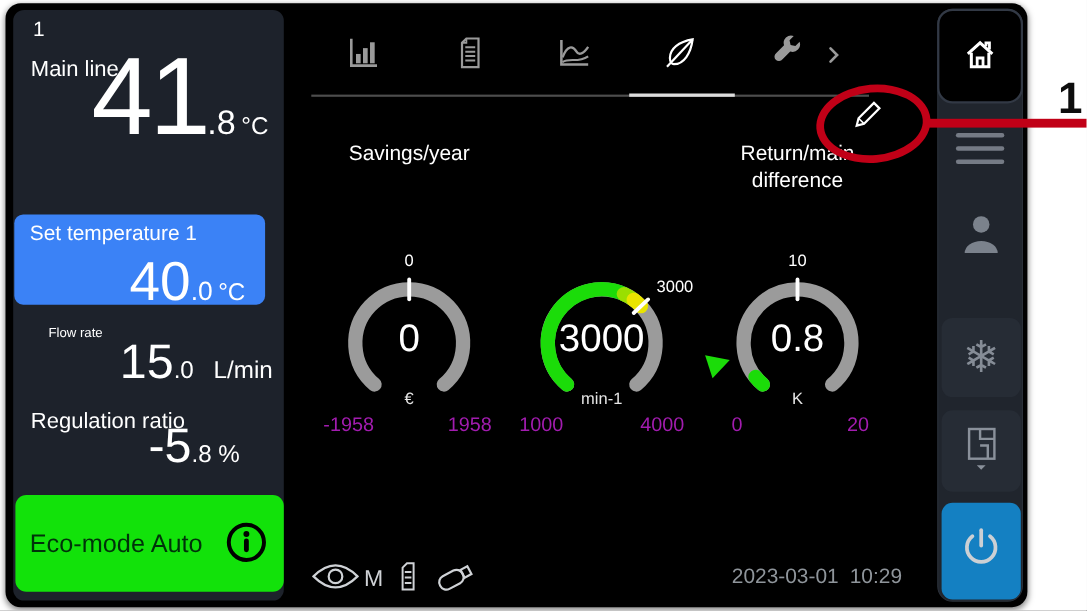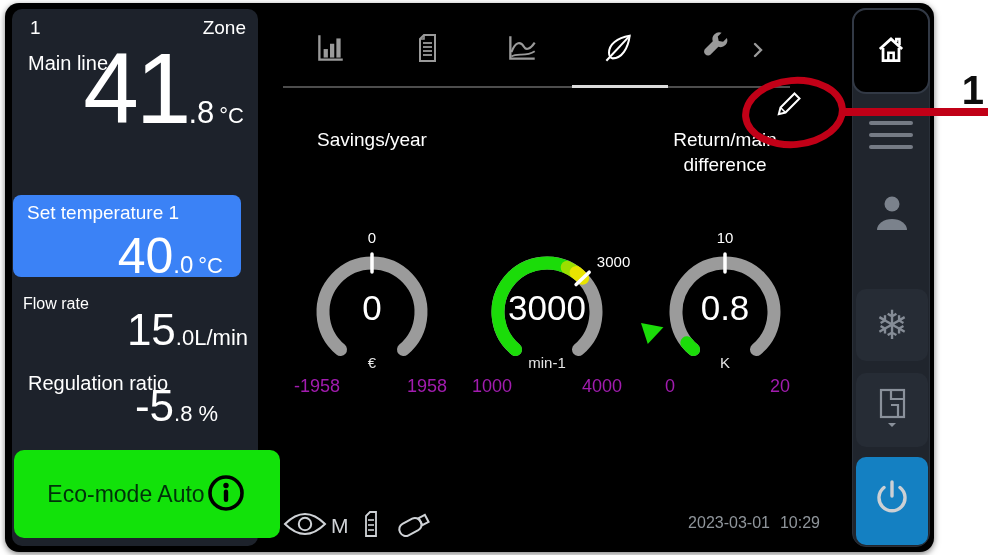--- a/index.html
+++ b/index.html
@@ -20,30 +20,30 @@
   .zc-bigrow .big { font-size:100px; letter-spacing:-3px; line-height:1.9; }
   .zc-bigrow .dec { font-size:31px; }
   .zc-bigrow .unit { font-size:22px; margin-left:5px; }
   .settemp-card { position:absolute; left:1px; top:186px; width:228px; height:82px;
                   background:#3b82f6; border-radius:8px; cursor:pointer; }
   .settemp-card .lbl { position:absolute; left:14px; top:7px; font-size:19px; }
   .st-row { left:10px; top:14px; width:200px; }
   .st-row .big { font-size:50px; line-height:1.9; }
   .st-row .dec { font-size:24px; }
   .st-row .unit { font-size:22px; margin-left:5px; }
-  .zc-flowlbl { position:absolute; left:11px; top:286px; font-size:16px; }
+  .zc-flowlbl { position:absolute; left:32px; top:286px; font-size:12px; }
   .flow-row { left:10px; top:279px; width:226px; }
   .flow-row .big { font-size:44px; line-height:1.9; }
-  .flow-row .dec, .flow-row .unit { font-size:22px; } .flow-row .unit { margin-left:0; }
+  .flow-row .dec, .flow-row .unit { font-size:22px; } .flow-row .unit { margin-left:18px; }
   .zc-reglbl { position:absolute; left:16px; top:363px; font-size:20px; }
   .reg-row { left:10px; top:355px; width:196px; }
   .reg-row .big { font-size:44px; line-height:1.9; }
   .reg-row .dec, .reg-row .unit { font-size:22px; } .reg-row .unit { margin-left:6px; }
-  .eco-btn { position:absolute; left:2px; top:441px; width:266px; height:88px; border-radius:10px;
-             display:flex; align-items:center; justify-content:center; padding:0 13px;
+  .eco-btn { position:absolute; left:2px; top:441px; width:244px; height:88px; border-radius:10px;
+             display:flex; align-items:center; justify-content:space-between; padding:0 13px;
              cursor:pointer; border:none; }
   .eco-btn .eco-lbl { font-size:23px; color:#00320a; font-weight:400; }
 
   
   .tab { position:absolute; width:44px; height:44px; top:28px; display:flex; align-items:center;
          justify-content:center; cursor:pointer; }
   .tab-more { position:absolute; top:40px; width:20px; height:20px; cursor:pointer; }
   .separator { position:absolute; left:283px; top:86px; width:507px; height:2px; background:#4d4d4d; }
   .separator-active { position:absolute; left:572px; top:85px; width:96px; height:3px; background:#dcdcdc; }
   .edit-btn { position:absolute; left:769px; top:86px; width:40px; height:40px; display:flex;
@@ -59,21 +59,21 @@
   .g-unit  { position:absolute; left:0; top:124px; width:170px; text-align:center;
              color:#e6e6e6; font-size:15px; }
   .g-min, .g-max { position:absolute; top:146px; color:#a21caf; font-size:18px; transform:translateX(-50%); }
   .g-min { left:30px; } .g-max { left:140px; }
   .g-tick-label { position:absolute; color:#fff; font-size:15px; transform:translate(-50%,-50%); white-space:nowrap; }
 
   
   .status-icons { position:absolute; left:283px; top:508px; display:flex; align-items:center; gap:12px; }
   .mode-letter { color:#cfd2d6; font-size:21px; margin-left:-8px; }
   .timestamp { position:absolute; left:630px; top:514px; width:190px; display:flex;
-               justify-content:flex-end; gap:10px; color:#8f959b; font-size:16px; }
+               justify-content:flex-end; gap:10px; color:#8f959b; font-size:19px; }
 
   
   .sidebar { position:absolute; left:852px; top:8px; width:78px; height:539px;
              background:#20252d; border-radius:14px; border:1px solid #2a3039; }
   .home-btn { position:absolute; left:852px; top:8px; width:78px; height:86px; background:#000;
               border-radius:14px; border:2px solid #323945; display:flex; align-items:center;
               justify-content:center; cursor:pointer; }
   .menu-btn { position:absolute; left:869px; top:113px; width:44px; height:44px; display:flex;
               flex-direction:column; justify-content:center; gap:8px; cursor:pointer; }
   .menu-btn i { display:block; height:4px; border-radius:2px; background:#757b85; }
@@ -93,21 +93,20 @@
                 font-size:40px; font-weight:bold; color:#0d0d0d; }
 </style>
 </head>
 <body>
 
 <div class="page">
   <div class="panel"></div>
 
   <section class="zone-card">
     <span class="zc-zonenum">1</span>
-    <span class="zc-zonelbl">Zone</span>
     <span class="zc-mainlbl">Main line</span>
 
     <div class="valrow zc-bigrow">
       <span class="big">41</span>
       <span class="dec">.8</span>
       <span class="unit">°C</span>
     </div>
 
     <div class="settemp-card">
       <span class="lbl">Set temperature 1</span>

